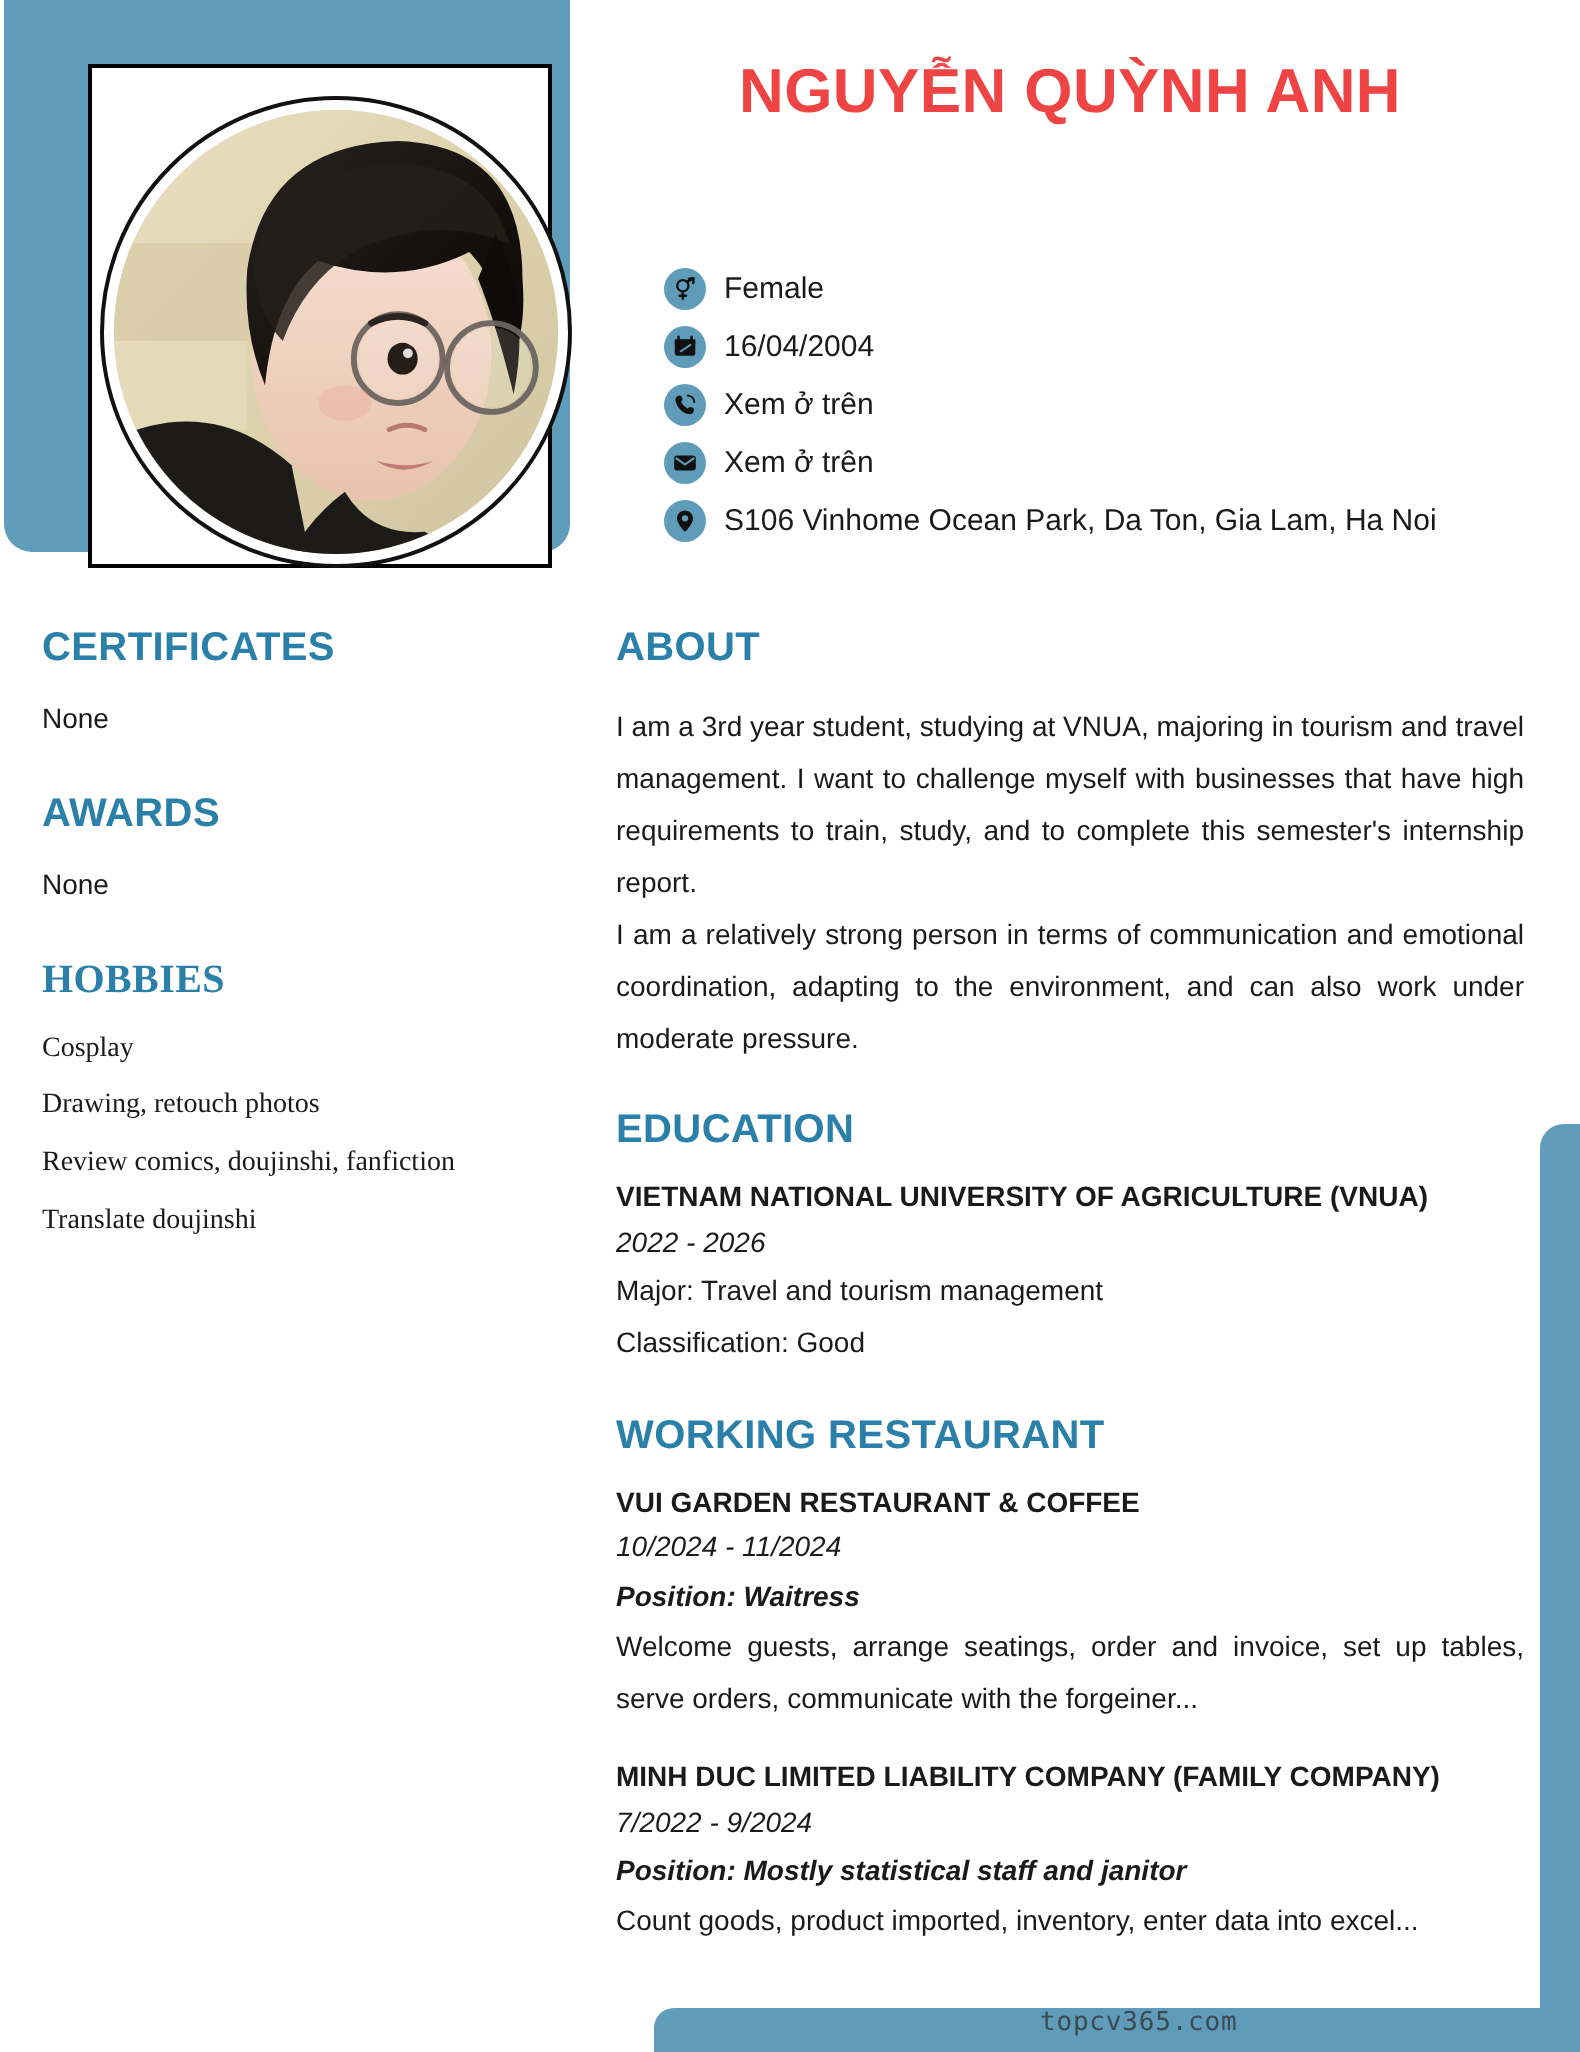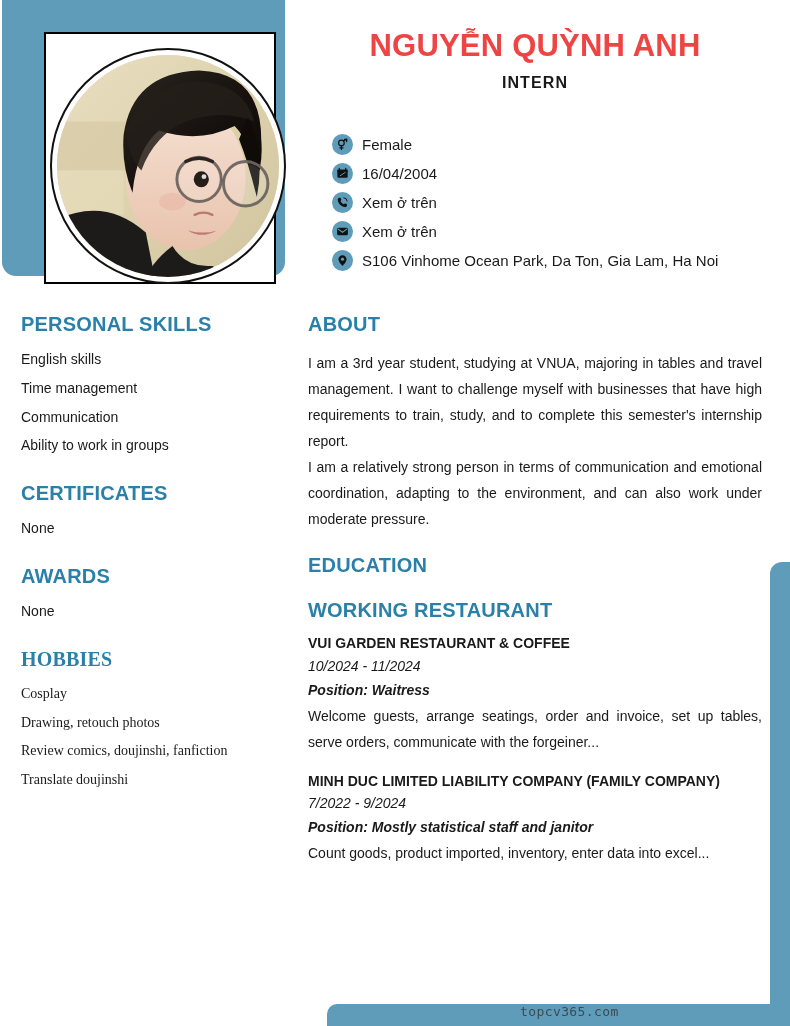--- a/index.html
+++ b/index.html
@@ -270,21 +270,20 @@
         <circle cx="66.2" cy="54.8" r="1.1" fill="#ffffff" opacity="0.85"></circle>
         <path d="M62 72 Q66 70 70 72" stroke="#b87a6d" stroke-width="1.1" fill="none" stroke-linecap="round"></path>
         <path d="M59 79 Q65 83 72 79 Q66 81 59 79 Z" fill="#c27a76"></path>
         <ellipse cx="52" cy="66" rx="6" ry="4" fill="#e9a79a" opacity="0.35"></ellipse>
       </svg>
     </div>
   </div>
 
   <div class="header">
     <div class="name">NGUYỄN QUỲNH ANH</div>
-    <div class="job-title">INTERN</div>
   </div>
 
   <div class="contact-list">
     <div class="contact-row">
       <span class="contact-icon">
         <svg viewBox="0 0 24 24">
             <circle cx="10" cy="9" r="5.2" fill="none" stroke="#111" stroke-width="2.2"></circle>
             <path d="M13.6 5.4 L20 2 M20 2 L15.6 2.4 M20 2 L19.6 6.6" stroke="#111" stroke-width="2.2" fill="none" stroke-linecap="round"></path>
             <path d="M10 14.2 V21 M7 18.2 H13" stroke="#111" stroke-width="2.2" stroke-linecap="round"></path>
           </svg>
@@ -326,27 +325,20 @@
             <path d="M12 2.2 C7.9 2.2 4.6 5.5 4.6 9.6 C4.6 14.9 12 22 12 22 C12 22 19.4 14.9 19.4 9.6 C19.4 5.5 16.1 2.2 12 2.2 Z" fill="#111"></path>
             <circle cx="12" cy="9.5" r="2.9" fill="#5f9cba"></circle>
           </svg>
       </span>
       <span class="contact-text">S106 Vinhome Ocean Park, Da Ton, Gia Lam, Ha Noi</span>
     </div>
   </div>
 
   <div class="sidebar">
 
-    <div class="sec-block">
-      <div class="sec-heading">PERSONAL SKILLS</div>
-      <div class="sb-item">English skills</div>
-      <div class="sb-item">Time management</div>
-      <div class="sb-item">Communication</div>
-      <div class="sb-item">Ability to work in groups</div>
-    </div>
 
     <div class="sec-block">
       <div class="sec-heading">CERTIFICATES</div>
       <div class="sb-item">None</div>
     </div>
 
     <div class="sec-block">
       <div class="sec-heading">AWARDS</div>
       <div class="sb-item">None</div>
     </div>
@@ -358,26 +350,32 @@
       <div class="sb-item">Review comics, doujinshi, fanfiction</div>
       <div class="sb-item">Translate doujinshi</div>
     </div>
 
   </div>
 
   <div class="main">
 
     <div class="sec-block">
       <div class="sec-heading">ABOUT</div>
-      <div class="about-p">I am a 3rd year student, studying at VNUA, majoring in tables and travel management. I want to challenge myself with businesses that have high requirements to train, study, and to complete this semester's internship report.</div>
+      <div class="about-p">I am a 3rd year student, studying at VNUA, majoring in tourism and travel management. I want to challenge myself with businesses that have high requirements to train, study, and to complete this semester's internship report.</div>
       <div class="about-p">I am a relatively strong person in terms of communication and emotional coordination, adapting to the environment, and can also work under moderate pressure.</div>
     </div>
 
     <div class="sec-block">
       <div class="sec-heading edu-heading">EDUCATION</div>
+      <div class="entry">
+        <div class="entry-org">VIETNAM NATIONAL UNIVERSITY OF AGRICULTURE (VNUA)</div>
+        <div class="entry-date">2022 - 2026</div>
+        <div class="entry-line">Major: Travel and tourism management</div>
+        <div class="entry-line">Classification: Good</div>
+      </div>
     </div>
 
     <div class="sec-block">
       <div class="sec-heading work-heading">WORKING RESTAURANT</div>
       <div class="entry">
         <div class="entry-org">VUI GARDEN RESTAURANT &amp; COFFEE</div>
         <div class="entry-date">10/2024 - 11/2024</div>
         <div class="entry-position">Position: Waitress</div>
         <div class="entry-desc">Welcome guests, arrange seatings, order and invoice, set up tables, serve orders, communicate with the forgeiner...</div>
       </div>

